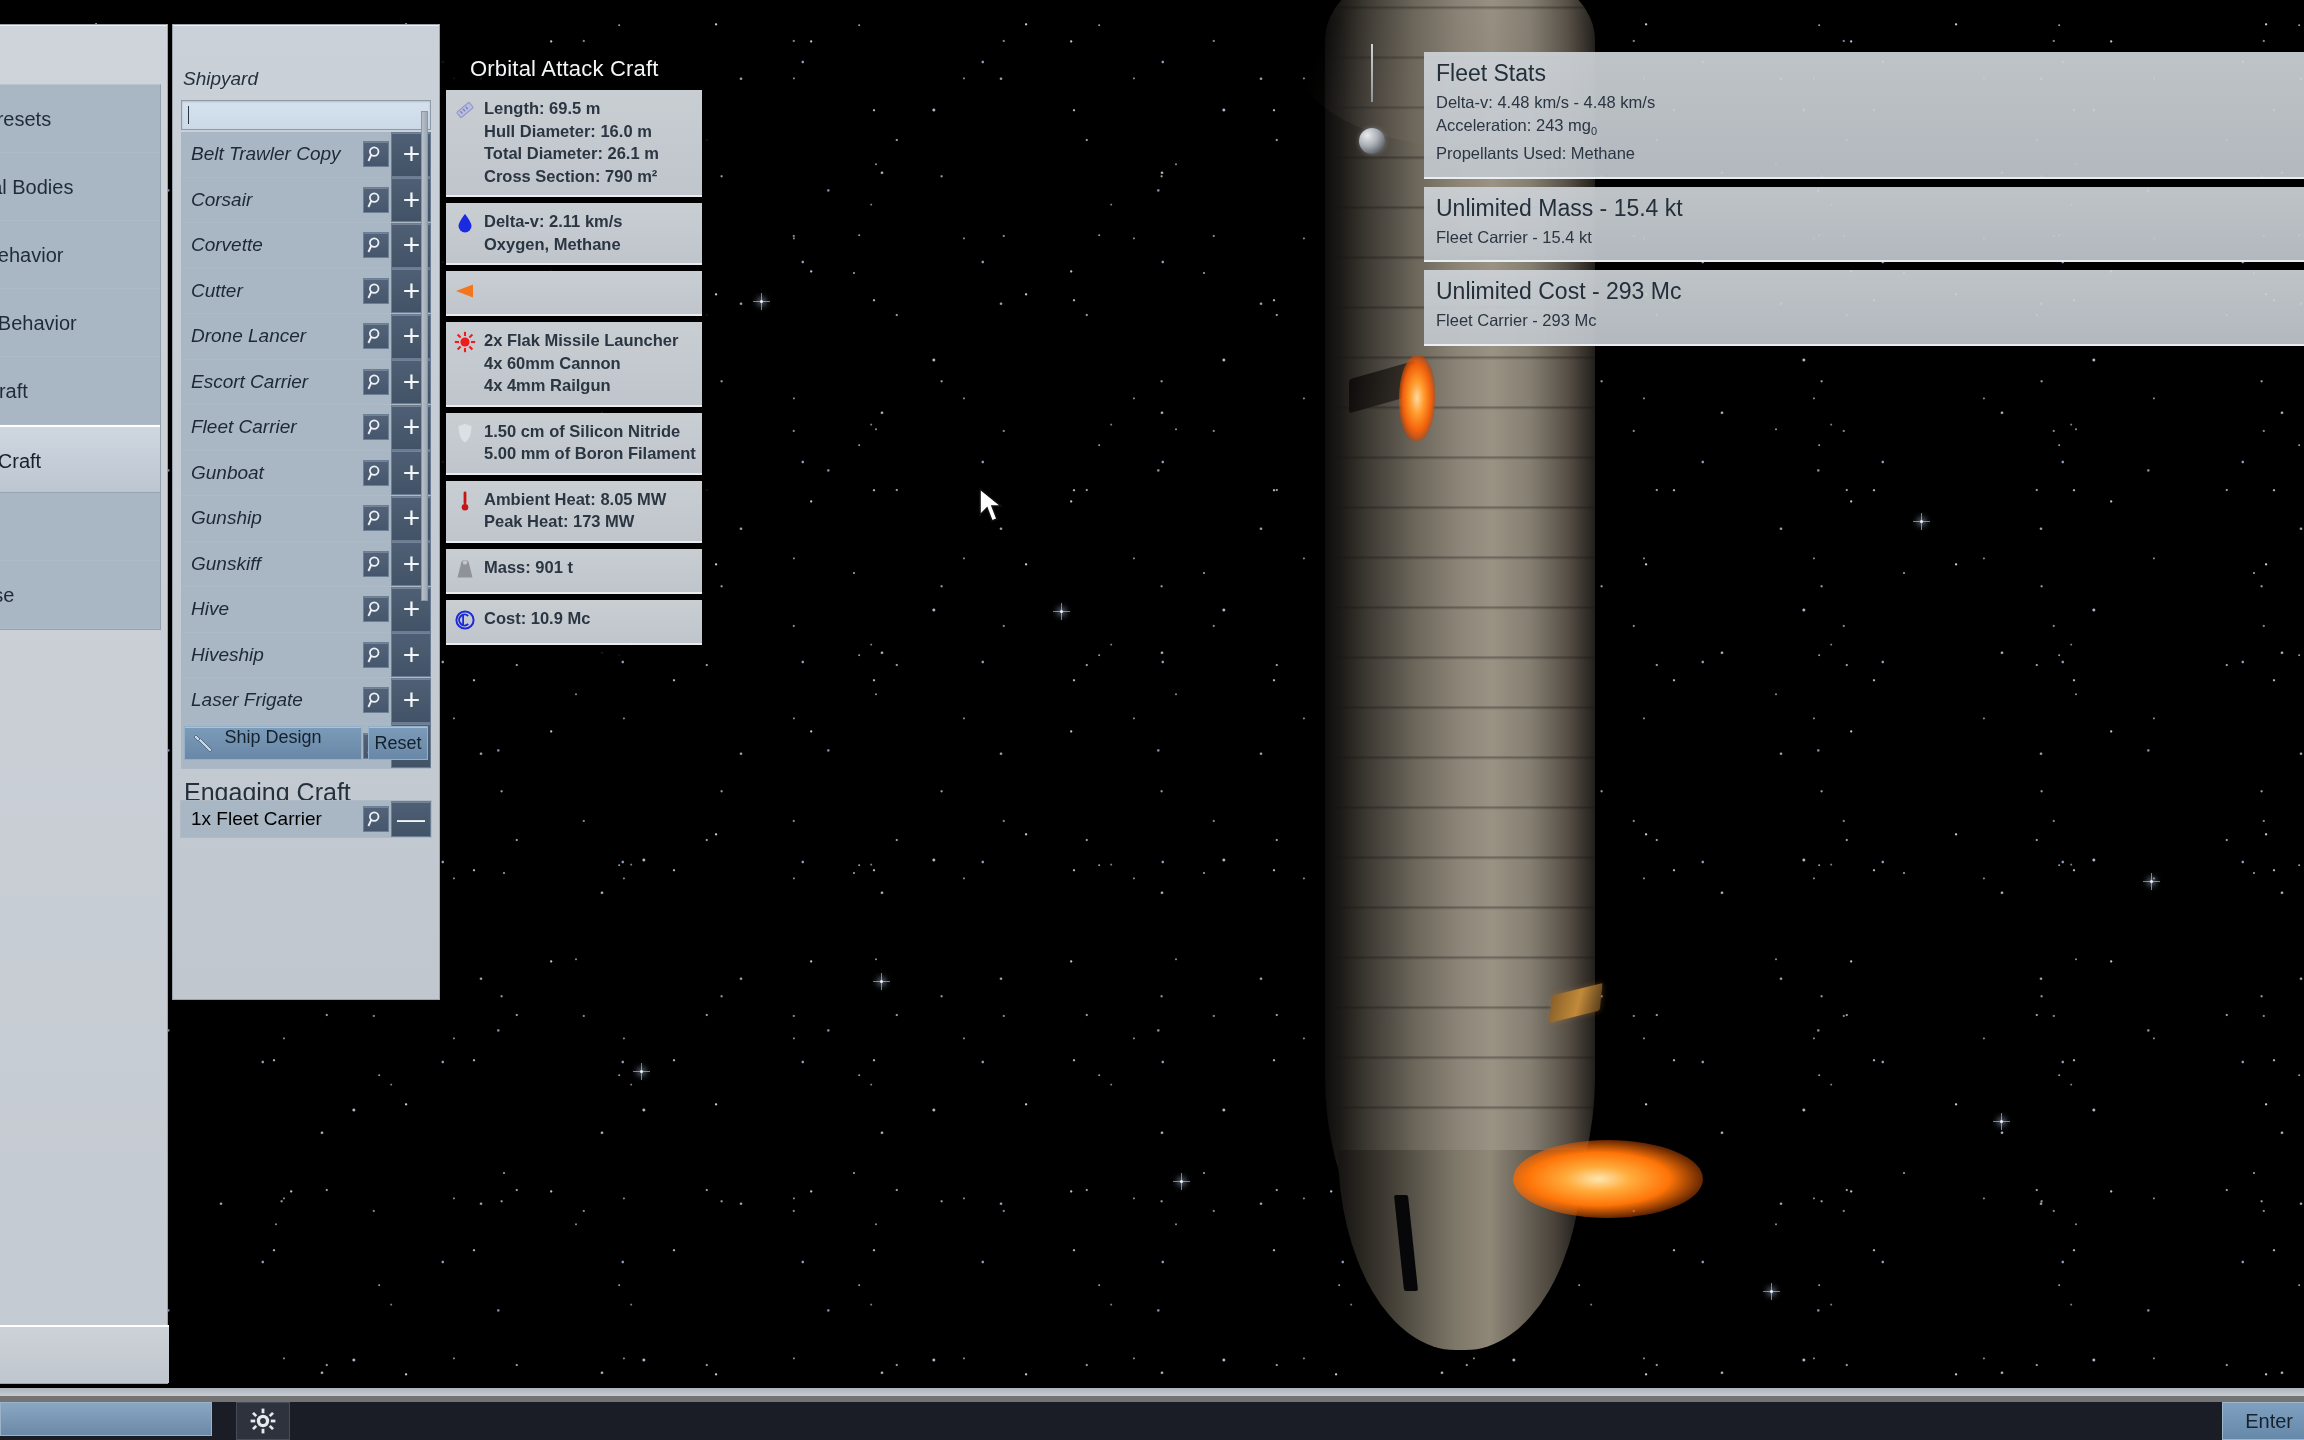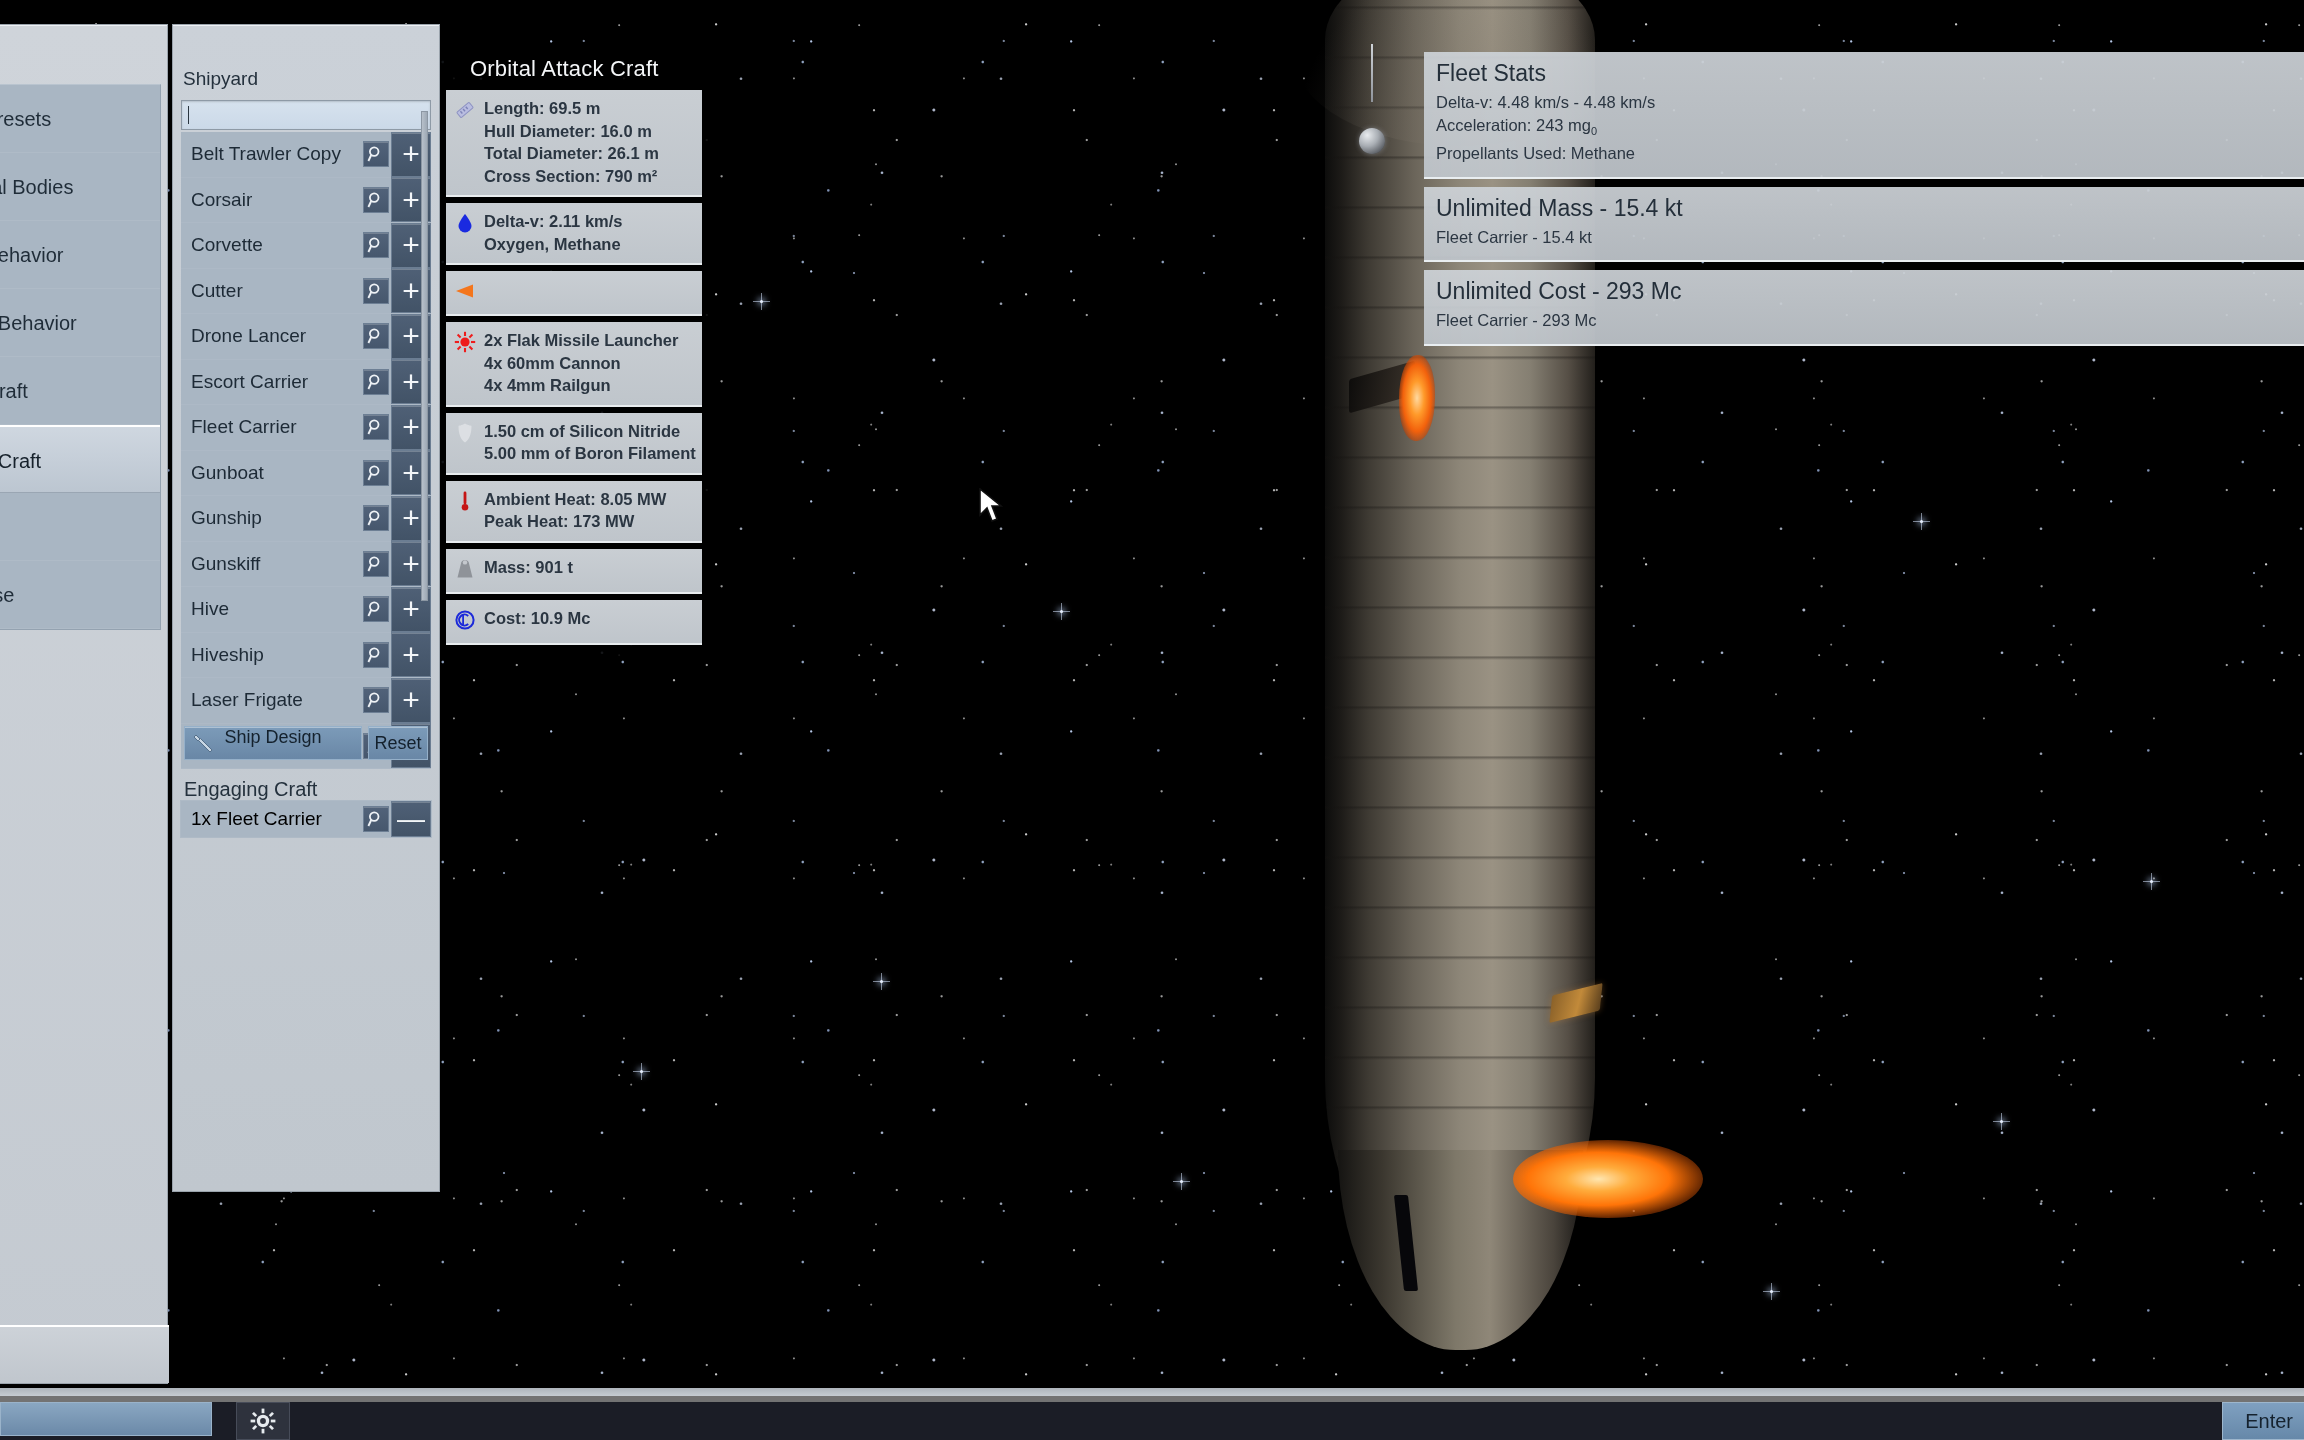--- a/index.html
+++ b/index.html
@@ -157,24 +157,25 @@
   }
   #left-sidebar-footer {
     position:absolute; left:0; bottom:0; width: 264px; height: 58px;
     background: linear-gradient(180deg, #cdd2d8, #c0c6cd);
     border-top: 2px solid #ffffff;
     font-size: 19px; color: #22303c; line-height: 58px; padding-left: 12px;
   }
 
   
   #shipyard {
-    position: absolute; left: 172px; top: 24px; width: 268px; height: 1168px;
+    position: absolute; left: 172px; top: 24px; width: 268px; height: 976px;
     background: linear-gradient(180deg, #cbd1d8 0%, #c0c7ce 100%);
     border: 1px solid #9aa3ac;
     box-shadow: inset 0 1px 0 #eef1f4;
+    font-style: italic;
   }
   #shipyard-label {
     font-size: 19px; color: #24313d; padding: 43px 0 10px 10px;
   }
   #shipyard-search {
     margin: 0 8px; height: 30px;
     background: linear-gradient(180deg, #d6e2ee, #cbd9e8);
     border: 1px solid #8e9aa6;
     box-shadow: inset 0 1px 2px rgba(0,0,0,0.16);
     display: flex; align-items: center; padding-left: 6px;
@@ -233,21 +234,21 @@
   #reset-btn {
     width: 60px; height: 34px;
     background: linear-gradient(180deg, #7c9bb9, #6987a6);
     border: 1px solid #95b0c9;
     box-shadow: inset 0 1px 0 rgba(255,255,255,0.38);
     display:flex; align-items:center; justify-content:center;
     font-size: 18px; color: #14212d;
   }
   #engaging-label {
     position:absolute; left: 184px; top: 778px; width: 250px;
-    font-size: 20px; color: #24313d;
+    font-size: 25px; color: #24313d;
   }
   #engaging-rows { position: absolute; left: 180px; top: 800px; width: 252px; }
   .eng-row {
     position: relative; height: 38px; display:flex; align-items:center;
     background: #a9b6c3; border: 1px solid rgba(255,255,255,0.06);
   }
   .eng-row .nm { flex:1; font-size: 19px; color:#000000; padding-left: 10px; }
   .minus-btn {
     width: 40px; flex: 0 0 40px; height: 36px;
     background: linear-gradient(180deg, #4f6076, #425367);

